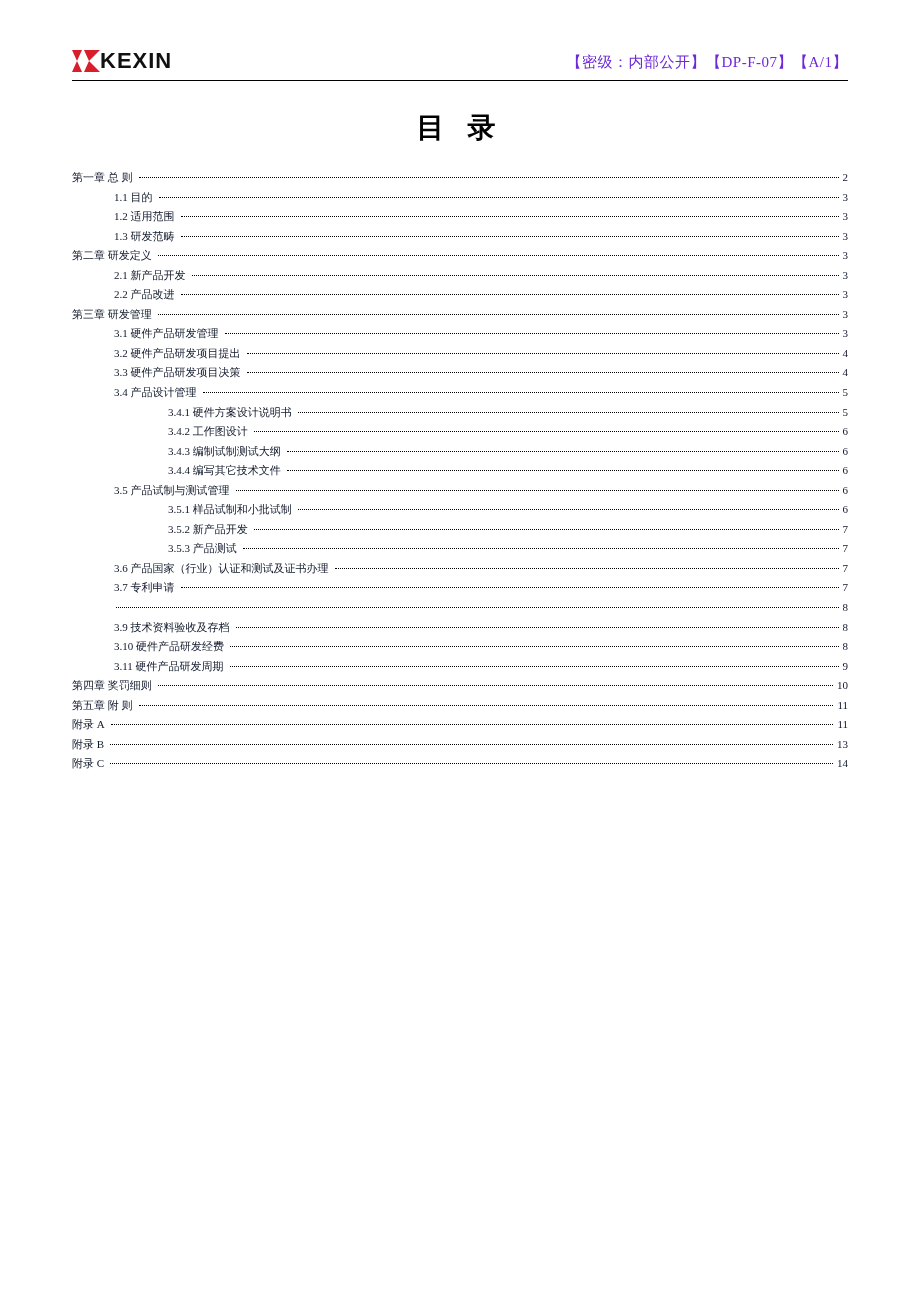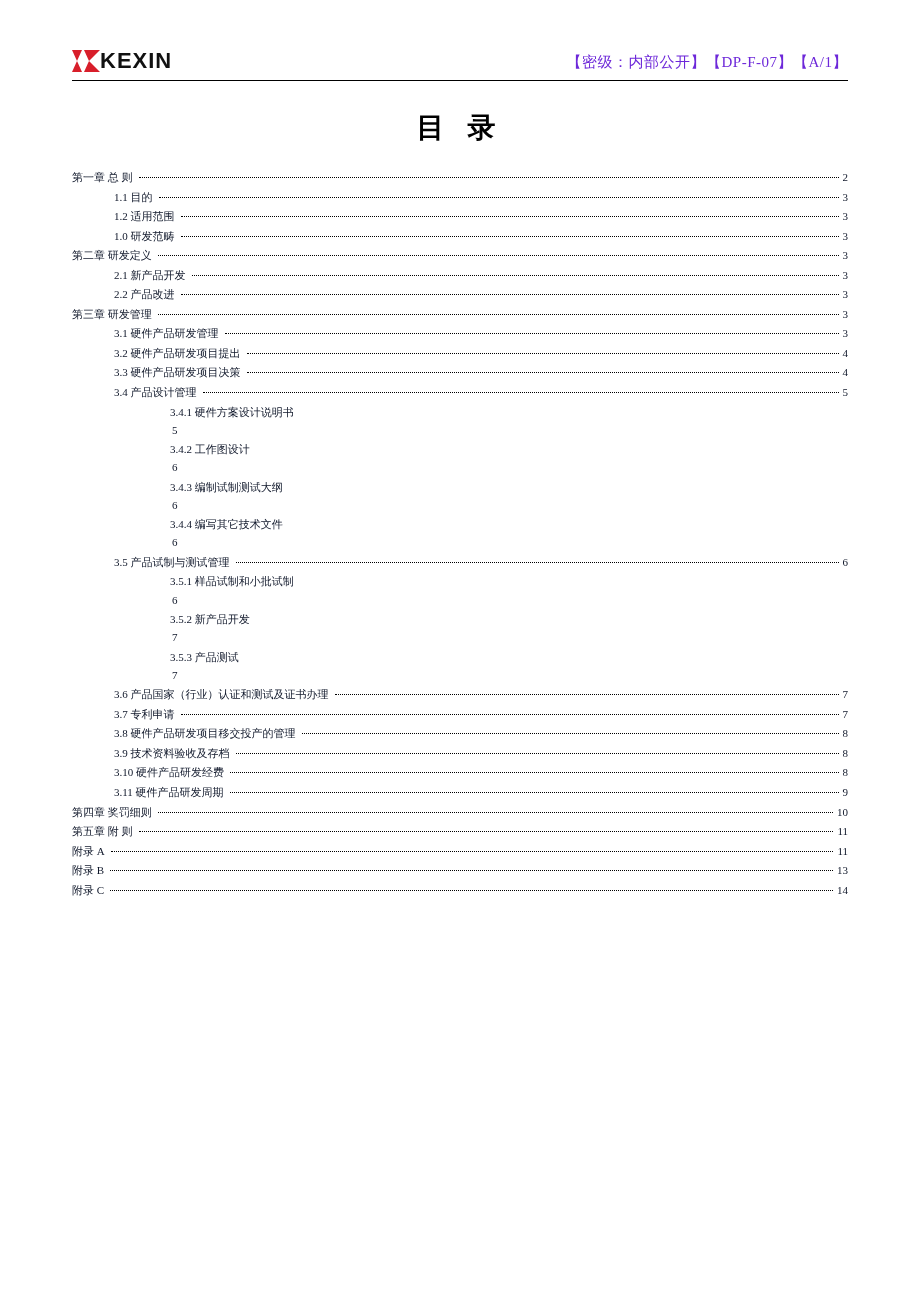--- a/index.html
+++ b/index.html
@@ -55,21 +55,21 @@
     color: #0f172a;
   }
   .toc-row {
     display: flex;
     align-items: baseline;
     white-space: nowrap;
     margin-bottom: 2.5px;
   }
   .toc-row.level-0 { padding-left: 0; }
   .toc-row.level-1 { padding-left: 42px; }
-  .toc-row.level-2 { padding-left: 96px; flex-direction: column; }
+  .toc-row.level-2 { padding-left: 96px; }
   .toc-label {
     flex: 0 0 auto;
     padding-right: 4px;
   }
   .toc-dots {
     flex: 1 1 auto;
     border-bottom: 1.5px dotted #000;
     position: relative;
     top: -3px;
     margin: 0 2px;
@@ -111,21 +111,21 @@
         <span class="toc-label">1.1  目的</span>
         <span class="toc-dots"></span>
         <span class="toc-page">3</span>
       </div>
       <div class="toc-row level-1">
         <span class="toc-label">1.2  适用范围</span>
         <span class="toc-dots"></span>
         <span class="toc-page">3</span>
       </div>
       <div class="toc-row level-1">
-        <span class="toc-label">1.0  研发范畴</span>
+        <span class="toc-label">1.3  研发范畴</span>
         <span class="toc-dots"></span>
         <span class="toc-page">3</span>
       </div>
       <div class="toc-row level-0">
         <span class="toc-label">第二章  研发定义</span>
         <span class="toc-dots"></span>
         <span class="toc-page">3</span>
       </div>
       <div class="toc-row level-1">
         <span class="toc-label">2.1 新产品开发</span>
@@ -206,21 +206,20 @@
         <span class="toc-label">3.6  产品国家（行业）认证和测试及证书办理</span>
         <span class="toc-dots"></span>
         <span class="toc-page">7</span>
       </div>
       <div class="toc-row level-1">
         <span class="toc-label">3.7 专利申请</span>
         <span class="toc-dots"></span>
         <span class="toc-page">7</span>
       </div>
       <div class="toc-row level-1">
-        <span class="toc-label">3.8 硬件产品研发项目移交投产的管理</span>
         <span class="toc-dots"></span>
         <span class="toc-page">8</span>
       </div>
       <div class="toc-row level-1">
         <span class="toc-label">3.9 技术资料验收及存档</span>
         <span class="toc-dots"></span>
         <span class="toc-page">8</span>
       </div>
       <div class="toc-row level-1">
         <span class="toc-label">3.10  硬件产品研发经费</span>

